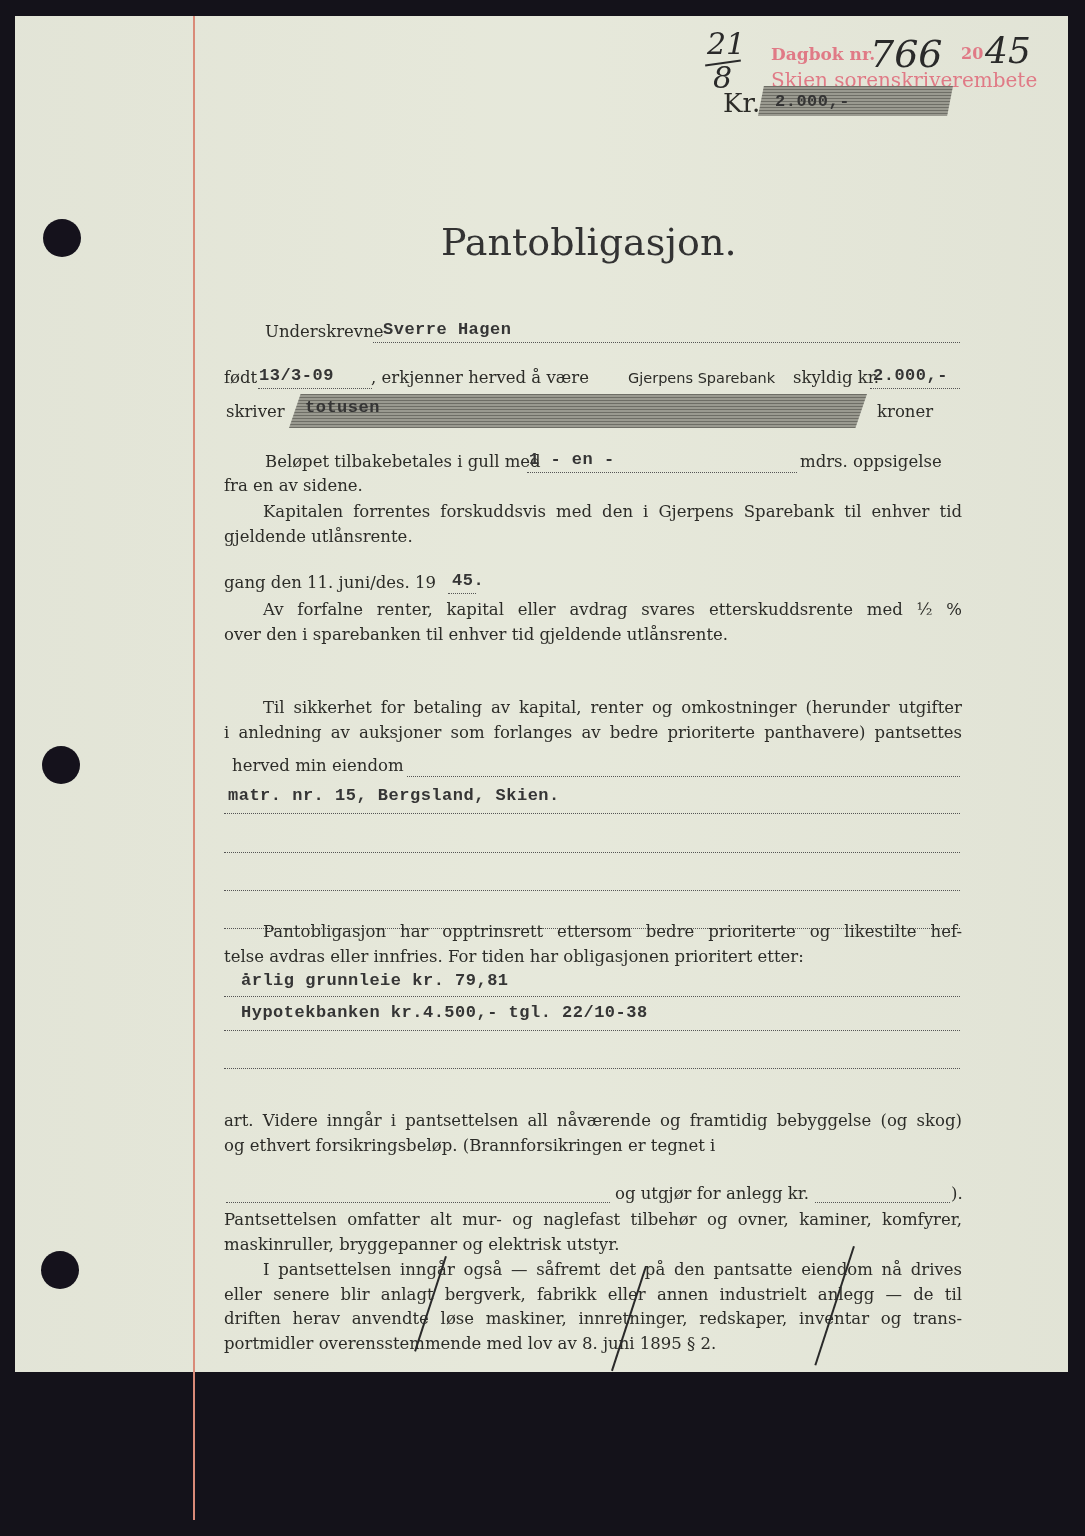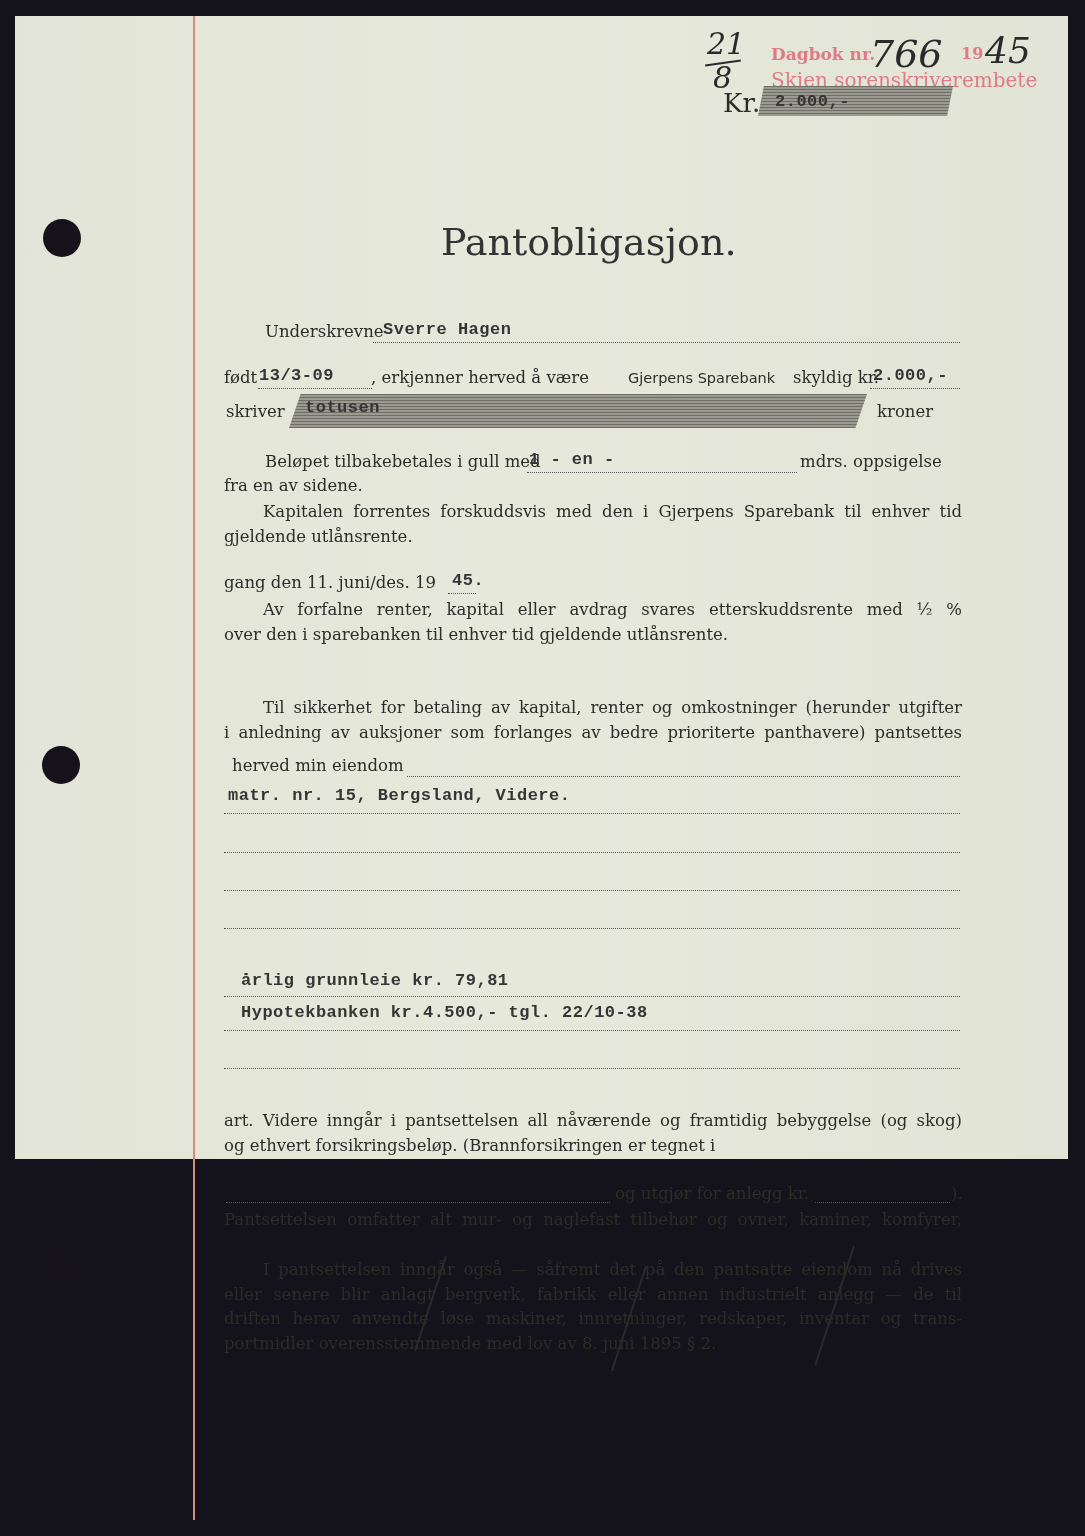--- a/index.html
+++ b/index.html
@@ -2,21 +2,21 @@
 <html><head>
   <meta charset="utf-8">
   <style>
     html, body { margin: 0; padding: 0; }
     body {
       width: 1085px; height: 1536px; background: #14121a;
       position: relative; overflow: hidden;
       font-family: "DejaVu Serif", serif;
     }
     .page {
-      position: absolute; left: 15px; top: 16px; width: 1053px; height: 1143px;
+      position: absolute; left: 15px; top: 16px; width: 1053px; height: 1356px;
       background: #e6e8da;
       background-image: linear-gradient(90deg, rgba(0,0,0,0.015) 0%, rgba(255,255,255,0.02) 50%, rgba(0,0,0,0.02) 100%);
       text-decoration: underline;
     }
     .margin-line {
       position: absolute; left: 178px; top: 0; width: 2px; height: 1504px; background: #d98a78;
     }
     .hole {
       position: absolute; width: 38px; height: 38px; border-radius: 50%; background: #15121c;
     }
@@ -44,21 +44,21 @@
   <div class="margin-line"></div>
   <div class="hole" style="left:28px; top:203px;"></div>
   <div class="hole" style="left:27px; top:730px;"></div>
   <div class="hole" style="left:26px; top:1235px;"></div>
 
   <div class="abs hand" style="left:692px; top:10px; font-size:30px;">21</div>
   <div class="abs" style="left:690px; top:46px; width:36px; height:2px; background:#2a2a2a; transform:rotate(-8deg);"></div>
   <div class="abs hand" style="left:698px; top:44px; font-size:30px;">8</div>
   <div class="abs stamp" style="left:756px; top:28px; font-family:'DejaVu Serif',serif; font-weight:bold; font-size:17px;">Dagbok nr.</div>
   <div class="abs hand" style="left:855px; top:16px; font-size:38px;">766</div>
-  <div class="abs stamp" style="left:946px; top:28px; font-family:'DejaVu Serif',serif; font-weight:bold; font-size:16px;">19</div>
+  <div class="abs stamp" style="left:946px; top:28px; font-family:'DejaVu Serif',serif; font-weight:bold; font-size:16px;">20</div>
   <div class="abs hand" style="left:970px; top:14px; font-size:36px;">45</div>
   <div class="abs stamp" style="left:756px; top:52px; font-family:'DejaVu Serif',serif; font-size:20px;">Skien sorenskriverembete</div>
   <div class="abs print" style="left:708px; top:72px; font-size:26px;">Kr.</div>
   <div class="hatched" style="left:743px; top:70px; width:195px; height:30px; clip-path:polygon(3% 0,100% 0,97% 100%,0 100%);"></div>
   <div class="abs typed" style="left:760px; top:76px; font-size:17px;">2.000,-</div>
 
   <div class="abs print" style="left:426px; top:204px; font-size:38px; color:#333;">Pantobligasjon.</div>
 
   <div class="abs print" style="left:250px; top:306px;">Underskrevne</div>
   <div class="dots" style="left:358px; top:326px; width:587px;"></div>
@@ -95,42 +95,47 @@
   <div class="para" style="top:582px;">
     <p class="indent">Av forfalne renter, kapital eller avdrag svares etterskuddsrente med ½ %</p>
     <p class="last">over den i sparebanken til enhver tid gjeldende utlånsrente.</p>
   </div>
   <div class="para" style="top:680px;">
     <p class="indent">Til sikkerhet for betaling av kapital, renter og omkostninger (herunder utgifter</p>
     <p>i anledning av auksjoner som forlanges av bedre prioriterte panthavere) pantsettes</p>
   </div>
   <div class="abs print" style="left:209px; top:740px;margin-left:8px;">herved min eiendom</div>
   <div class="dots" style="left:392px; top:760px; width:553px;"></div>
-  <div class="abs typed" style="left:213px; top:770px;">matr. nr. 15, Bergsland, Videre.</div>
+  <div class="abs typed" style="left:213px; top:770px;">matr. nr. 15, Bergsland, Skien.</div>
   <div class="dots" style="left:209px; top:797px; width:736px;"></div>
   <div class="dots" style="left:209px; top:836px; width:736px;"></div>
   <div class="dots" style="left:209px; top:874px; width:736px;"></div>
   <div class="dots" style="left:209px; top:912px; width:736px;"></div>
 
+  <div class="para" style="top:904px;">
+    <p class="indent">Pantobligasjon har opptrinsrett ettersom bedre prioriterte og likestilte hef-</p>
+    <p class="last">telse avdras eller innfries. For tiden har obligasjonen prioritert etter:</p>
+  </div>
   <div class="abs typed" style="left:226px; top:955px;">årlig grunnleie kr. 79,81</div>
   <div class="dots" style="left:209px; top:980px; width:736px;"></div>
   <div class="abs typed" style="left:226px; top:987px;">Hypotekbanken kr.4.500,- tgl. 22/10-38</div>
   <div class="dots" style="left:209px; top:1014px; width:736px;"></div>
   <div class="dots" style="left:209px; top:1052px; width:736px;"></div>
 
   <div class="para" style="top:1093px;">
     <p>art.  Videre inngår i pantsettelsen all nåværende og framtidig bebyggelse (og skog)</p>
     <p class="last">og ethvert forsikringsbeløp.  (Brannforsikringen er tegnet i</p>
   </div>
   <div class="dots" style="left:211px; top:1186px; width:384px;"></div>
   <div class="abs print" style="left:600px; top:1168px;">og utgjør for anlegg kr.</div>
   <div class="dots" style="left:800px; top:1186px; width:135px;"></div>
   <div class="abs print" style="left:936px; top:1168px;">).</div>
   <div class="para" style="top:1192px;">
     <p>Pantsettelsen omfatter alt mur- og naglefast tilbehør og ovner, kaminer, komfyrer,</p>
+    <p class="last">maskinruller, bryggepanner og elektrisk utstyr.</p>
   </div>
 
   <div class="para" style="top:1242px;">
     <p class="indent">I pantsettelsen inngår også — såfremt det på den pantsatte eiendom nå drives</p>
     <p>eller senere blir anlagt bergverk, fabrikk eller annen industrielt anlegg — de til</p>
     <p>driften herav anvendte løse maskiner, innretninger, redskaper, inventar og trans-</p>
     <p class="last">portmidler overensstemmende med lov av 8. juni 1895 § 2.</p>
   </div>
 
   <div class="slash" style="left:430px; top:1240px; height:100px; transform:rotate(18deg);"></div>

